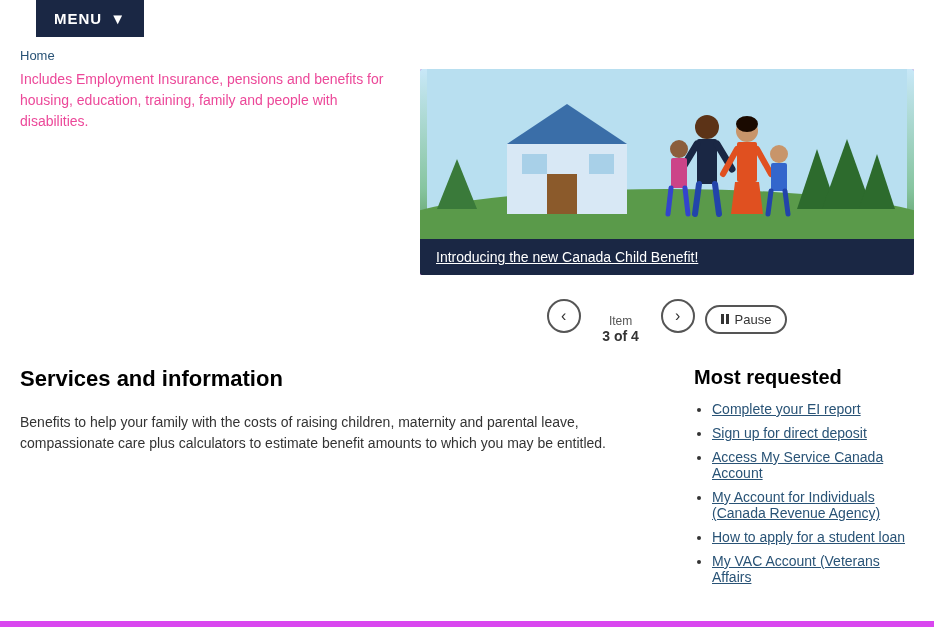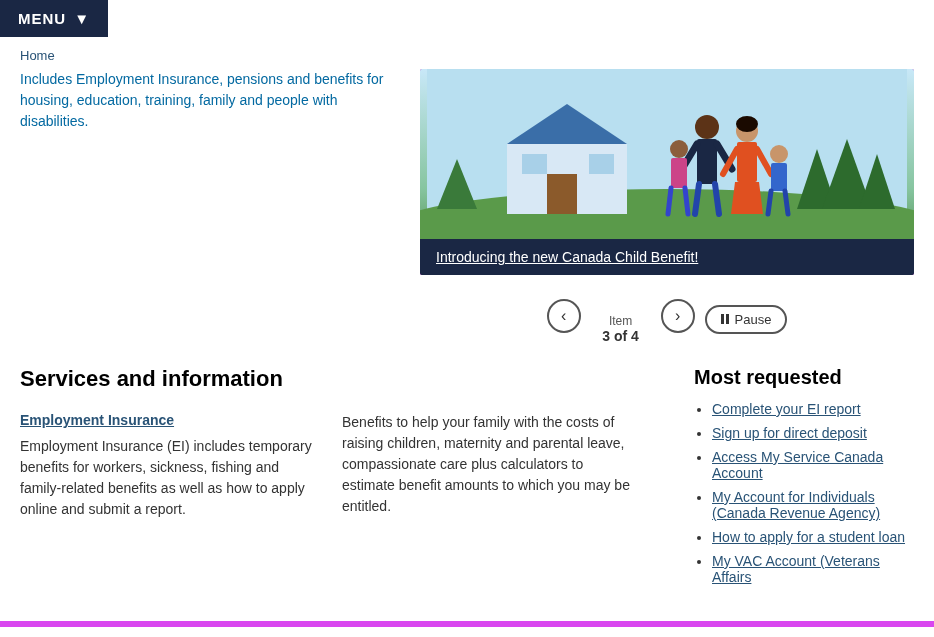--- a/index.html
+++ b/index.html
@@ -6,20 +6,21 @@
     body { font-family: Arial, sans-serif; font-size: 14px; color: #333; background: #fff; }
 
     
     .menu-bar {
       background: #1a2744;
       display: inline-flex;
       align-items: center;
       padding: 10px 18px;
       cursor: pointer;
       gap: 8px;
+      margin-left: 36px;
     }
     .menu-bar span {
       color: #fff;
       font-weight: bold;
       font-size: 15px;
       letter-spacing: 1px;
     }
     .menu-arrow {
       color: #fff;
       font-size: 12px;
@@ -45,21 +46,21 @@
       font-size: 28px;
       font-weight: bold;
       color: #000;
       margin-bottom: 8px;
       border-bottom: 1px solid #ccc;
       padding-bottom: 6px;
     }
 
     .page-desc {
       font-size: 14px;
-      color: #0369a1;
+      color: #ec4899;
       margin-bottom: 20px;
       line-height: 1.5;
     }
 
     
     .right-col {
       flex: 1;
     }
 
     .banner-container {
@@ -352,24 +353,20 @@
   </div>
 
   
   <div class="content-right-combined">
     <div class="services-most-requested">
 
       <div>
         <h2 class="services-header">Services and information</h2>
         <div class="service-cols-wrapper">
           <div class="service-col">
-            <a class="service-title" href="#">Employment Insurance</a>
-            <p class="service-desc">Employment Insurance (EI) includes temporary benefits for workers, sickness, fishing and family-related benefits as well as how to apply online and submit a report.</p>
-          </div>
-          <div class="service-col">
             <p class="service-desc">Benefits to help your family with the costs of raising children, maternity and parental leave, compassionate care plus calculators to estimate benefit amounts to which you may be entitled.</p>
           </div>
         </div>
       </div>
     </div>
 
     <div class="most-requested-wrapper">
       <h2 class="most-requested-header">Most requested</h2>
       <ul class="most-requested-list">
         <li><a href="#">Complete your EI report</a></li>

